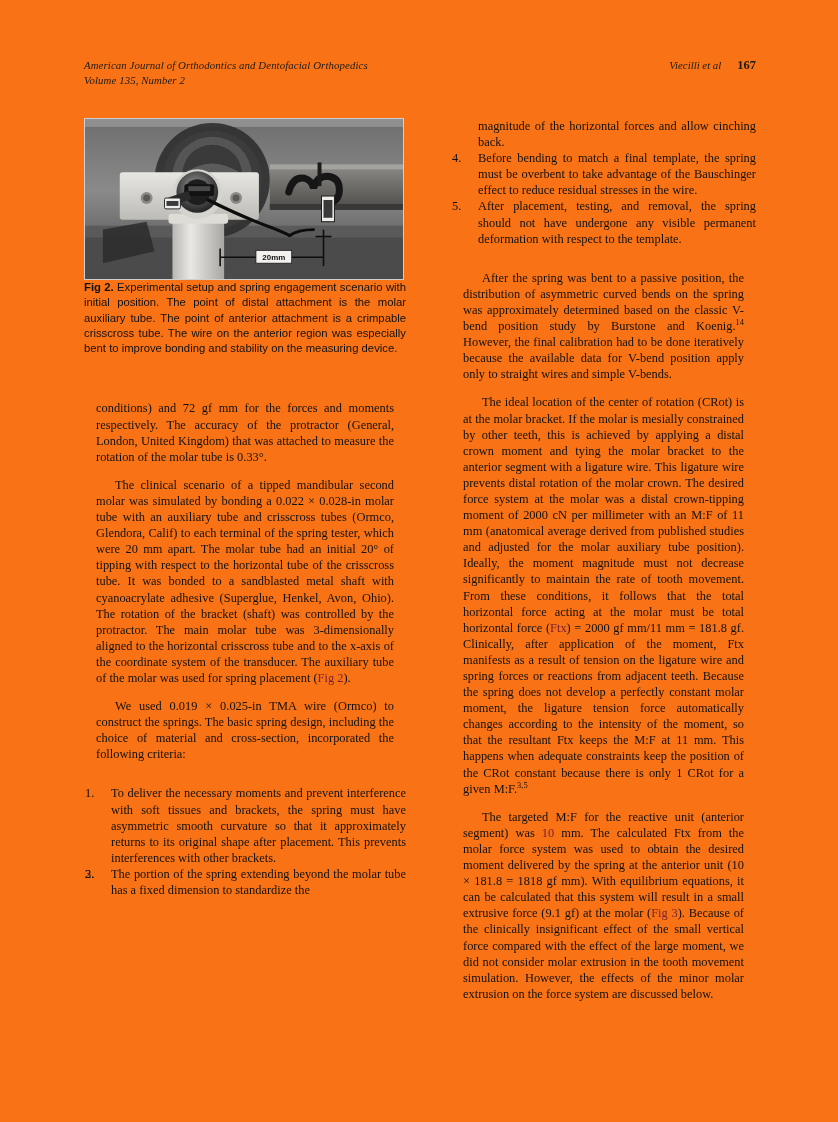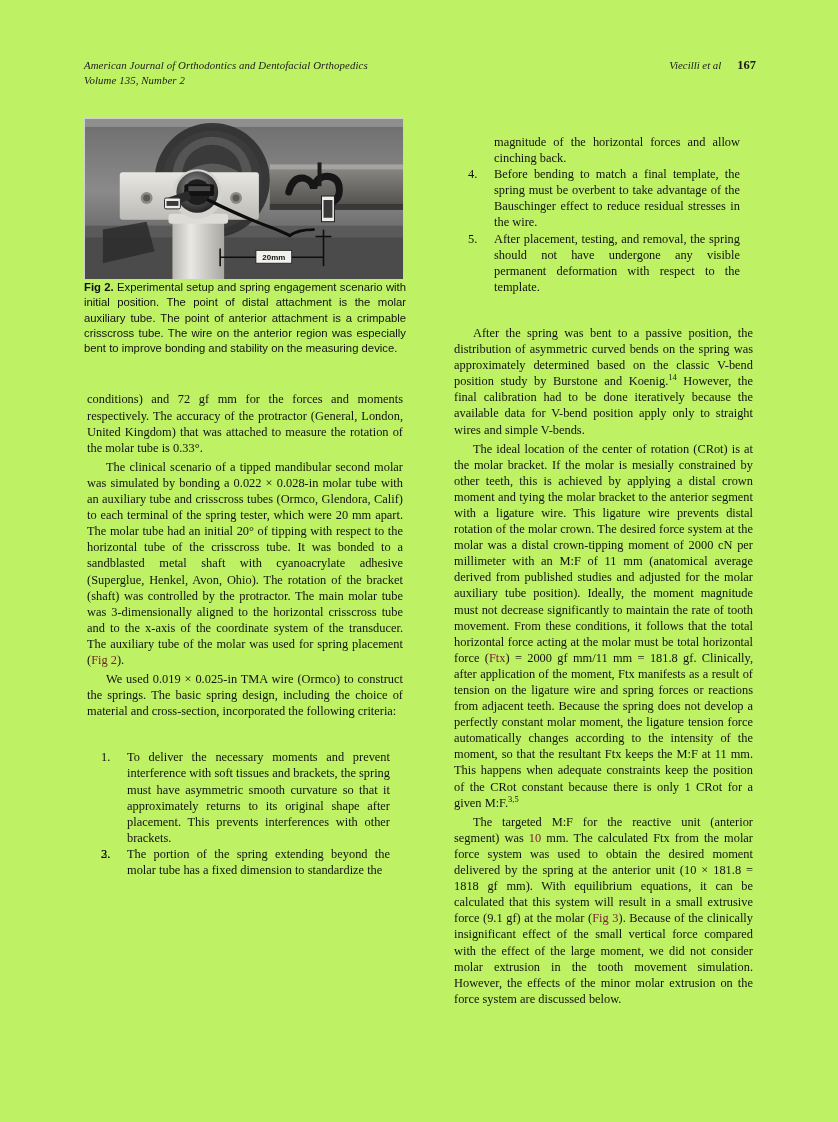--- a/index.html
+++ b/index.html
@@ -14,21 +14,21 @@
     color: #111111;
     position: relative;
     overflow: hidden;
   }
 
   .page {
     position: absolute;
     left: 0; top: 0;
     width: 838px;
     height: 1122px;
-    background: #bef264;
+    background: #f97316;
   }
 
   
   .runhead {
     position: absolute;
     left: 84px;
     top: 58px;
     width: 672px;
     height: 34px;
   }
@@ -69,21 +69,21 @@
     font-size: 12.4px;
     line-height: 16.1px;
     text-align: justify;
     text-justify: inter-word;
     hyphens: none;
   }
   .col-left  { left: 84px; }
   .col-right { left: 451px; width: 305px; }
 
   p {
-    margin: 3px;
+    margin: 12px;
     text-indent: 19px;
   }
   p.noindent { text-indent: 0; font-family: Liberation Serif, serif; }
 
   
   .figure {
     width: 322px;
     margin: 0 0 0 0;
   }
   .figimg {
@@ -100,21 +100,21 @@
     text-align: justify;
     margin-top: 0;
     color: #111;
   }
   .figcaption .figlabel {
     font-weight: bold;
   }
 
   
   ol.crit {
-    margin: 16px;
+    margin: 0;
     padding: 0;
     list-style: none;
     counter-reset: none;
     font-family: Liberation Serif, serif;
   }
   ol.crit li {
     position: relative;
     padding-left: 27px;
     text-align: justify;
     margin-top: 0;

